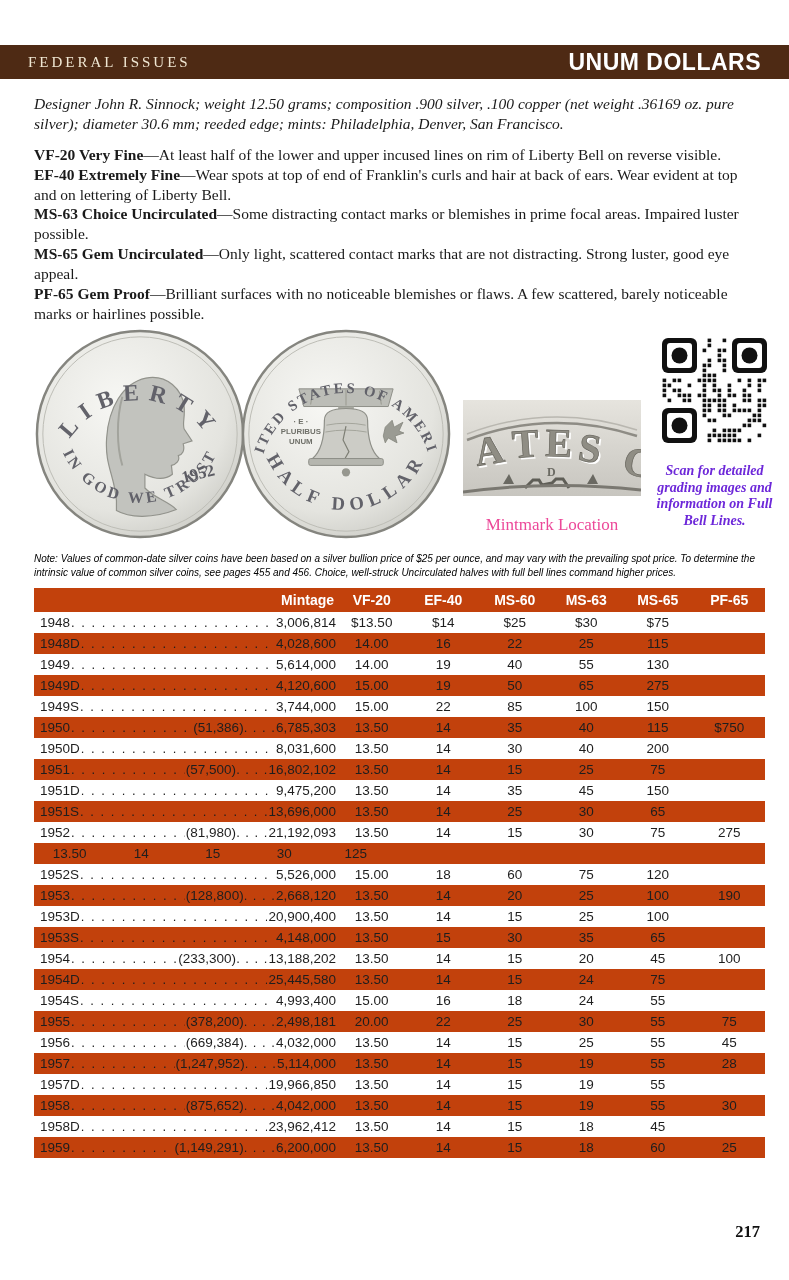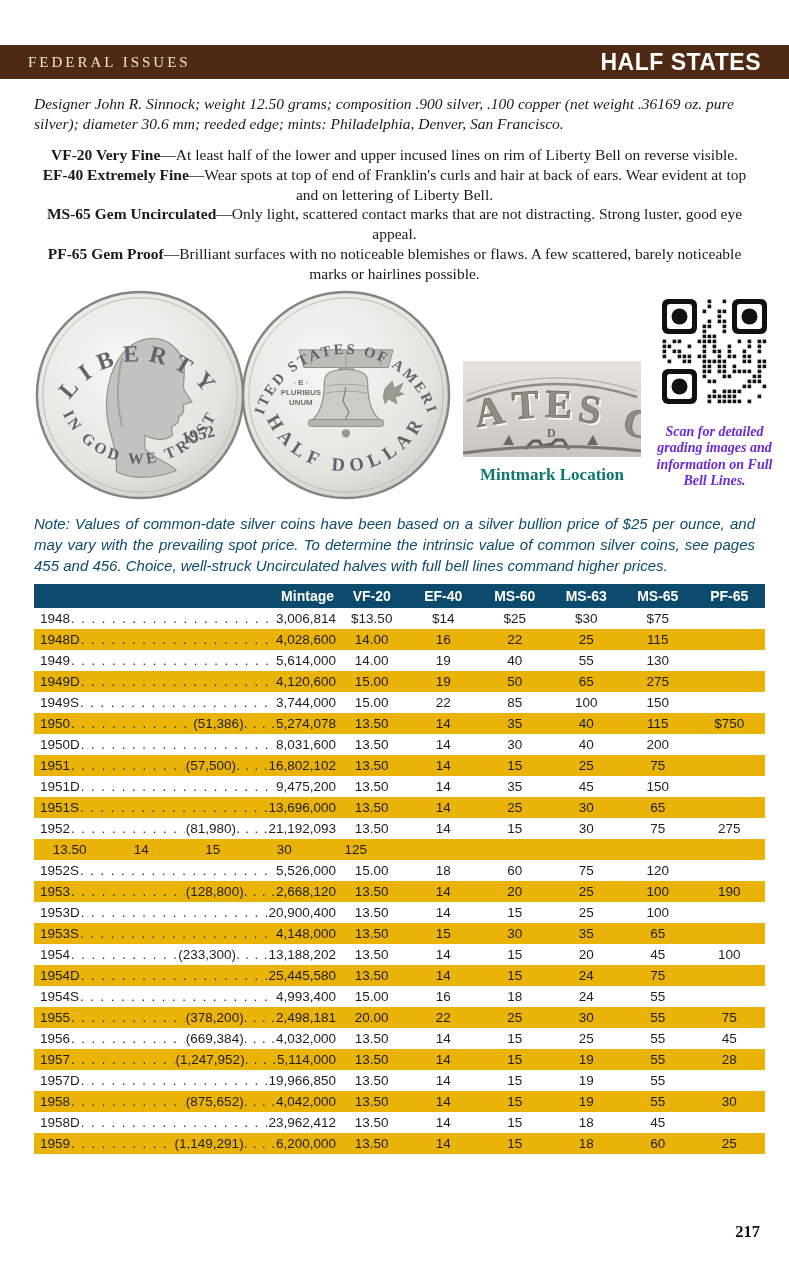--- a/index.html
+++ b/index.html
@@ -22,52 +22,52 @@
     font-family:"Liberation Sans", sans-serif; font-size:23px; font-weight:700;
     color:#ffffff; letter-spacing:0.5px;
   }
   
   .content { position:absolute; top:78px; left:0; width:789px; padding:0 34px; }
   .designer {
     margin-top:16px; font-style:italic; font-size:15.5px; line-height:1.32;
     text-align:left;
   }
   .grading { margin-top:10px; }
-  .grading p { font-size:15.5px; line-height:1.28;text-align:center; }
+  .grading p { font-size:15.5px; line-height:1.28; }
   .grading b { font-weight:700; }
   
   .figures { margin-top:5px; height:216px; display:flex; width:731px; }
   .coin { width:212px; height:212px; flex:0 0 auto; }
   .coin + .coin { margin-left:-6px; }
   .fig-mint { width:188px; flex:0 0 auto; margin-left:6px; display:flex; flex-direction:column; align-items:center; }
   .fig-mint svg.mintimg { margin-top:72px; }
   .fig-mint .cap {
-    margin-top:8px; font-family:"Liberation Serif", serif; font-weight:700;
-    font-size:17px; color:#0f766e;
+    margin-top:19px; font-family:"Liberation Serif", serif; font-weight:400;
+    font-size:17px; color:#ec4899;
   }
   .fig-qr { width:125px; flex:0 0 auto; margin-left:6px; display:flex; flex-direction:column; align-items:center; }
   .fig-qr svg { margin-top:10px; }
   .fig-qr .cap {
     margin-top:20px; text-align:center; font-family:"Liberation Serif", serif;
     font-weight:700; font-style:italic; font-size:14px; line-height:1.18; color:#6d28d9;
   }
   
   .note {
     margin-top:8px; font-family:"Liberation Sans", sans-serif; font-style:italic;
-    font-size:15px; line-height:1.4; text-align:justify; color:#0c4a6e;
+    font-size:10px; line-height:1.4; text-align:justify; color:#000000;
   }
   
   .ctable { margin-top:8px; width:731px; font-family:"Liberation Sans", sans-serif; }
   .thead {
-    background:#0c4a6e; color:#fff; display:flex; height:24px; align-items:center;
+    background:#c2410c; color:#fff; display:flex; height:24px; align-items:center;
     font-weight:700; font-size:14px;
   }
   .thead .namecell { justify-content:flex-end; font-size:14px; }
   .trow { display:flex; height:21px; align-items:center; font-size:13.5px; color:#1e1e1e; }
-  .trow.alt { background:#eab308; }
+  .trow.alt { background:#c2410c; }
   .namecell {
     width:302px; display:flex; align-items:baseline; padding-left:6px;
     white-space:nowrap; overflow:hidden;
   }
   .thead .namecell { display:flex; align-items:center; padding-right:2px; }
   .dots { flex:1 1 auto; overflow:hidden; white-space:nowrap; margin:0 1px; }
   .dots::after {
     content:". . . . . . . . . . . . . . . . . . . . . . . . . . . . . . . . . . . . . . . . . . . . . . . .";
     letter-spacing:1.5px; font-size:13px;
   }
@@ -78,30 +78,31 @@
   .pagenum {
     position:absolute; top:1222px; right:29px; font-family:"Liberation Serif", serif;
     font-weight:700; font-size:16.5px; color:#111;
   }
 </style>
 </head>
 <body>
 
 <div class="topbar">
   <span class="left-label">FEDERAL ISSUES</span>
-  <span class="right-label">HALF STATES</span>
+  <span class="right-label">UNUM DOLLARS</span>
 </div>
 
 <div class="content">
 
   <p class="designer">Designer John R. Sinnock; weight 12.50 grams; composition .900 silver, .100 copper (net weight .36169 oz. pure silver); diameter 30.6 mm; reeded edge; mints: Philadelphia, Denver, San Francisco.</p>
 
   <div class="grading">
     <p><b>VF-20 Very Fine</b><span>—At least half of the lower and upper incused lines on rim of Liberty Bell on reverse visible.</span></p>
     <p><b>EF-40 Extremely Fine</b><span>—Wear spots at top of end of Franklin's curls and hair at back of ears. Wear evident at top and on lettering of Liberty Bell.</span></p>
+    <p><b>MS-63 Choice Uncirculated</b><span>—Some distracting contact marks or blemishes in prime focal areas. Impaired luster possible.</span></p>
     <p><b>MS-65 Gem Uncirculated</b><span>—Only light, scattered contact marks that are not distracting. Strong luster, good eye appeal.</span></p>
     <p><b>PF-65 Gem Proof</b><span>—Brilliant surfaces with no noticeable blemishes or flaws. A few scattered, barely noticeable marks or hairlines possible.</span></p>
   </div>
 
   <div class="figures">
 
     <svg class="coin" viewBox="0 0 216 216">
       <defs>
         <radialGradient id="gSilver" cx="40%" cy="35%" r="75%">
           <stop offset="0%" stop-color="#f7f7f4"></stop>
@@ -395,21 +396,21 @@
           <div class="val">100</div>
           <div class="val">150</div>
           <div class="val"></div>
         </div>
         <div class="trow alt">
           <div class="namecell">
             <span class="year">1950</span>
             <span class="dots"></span>
             <span class="proof">(51,386)</span>
             <span class="minidots">. . . .</span>
-            <span class="mintage">5,274,078</span>
+            <span class="mintage">6,785,303</span>
           </div>
           <div class="val">13.50</div>
           <div class="val">14</div>
           <div class="val">35</div>
           <div class="val">40</div>
           <div class="val">115</div>
           <div class="val">$750</div>
         </div>
         <div class="trow">
           <div class="namecell">

